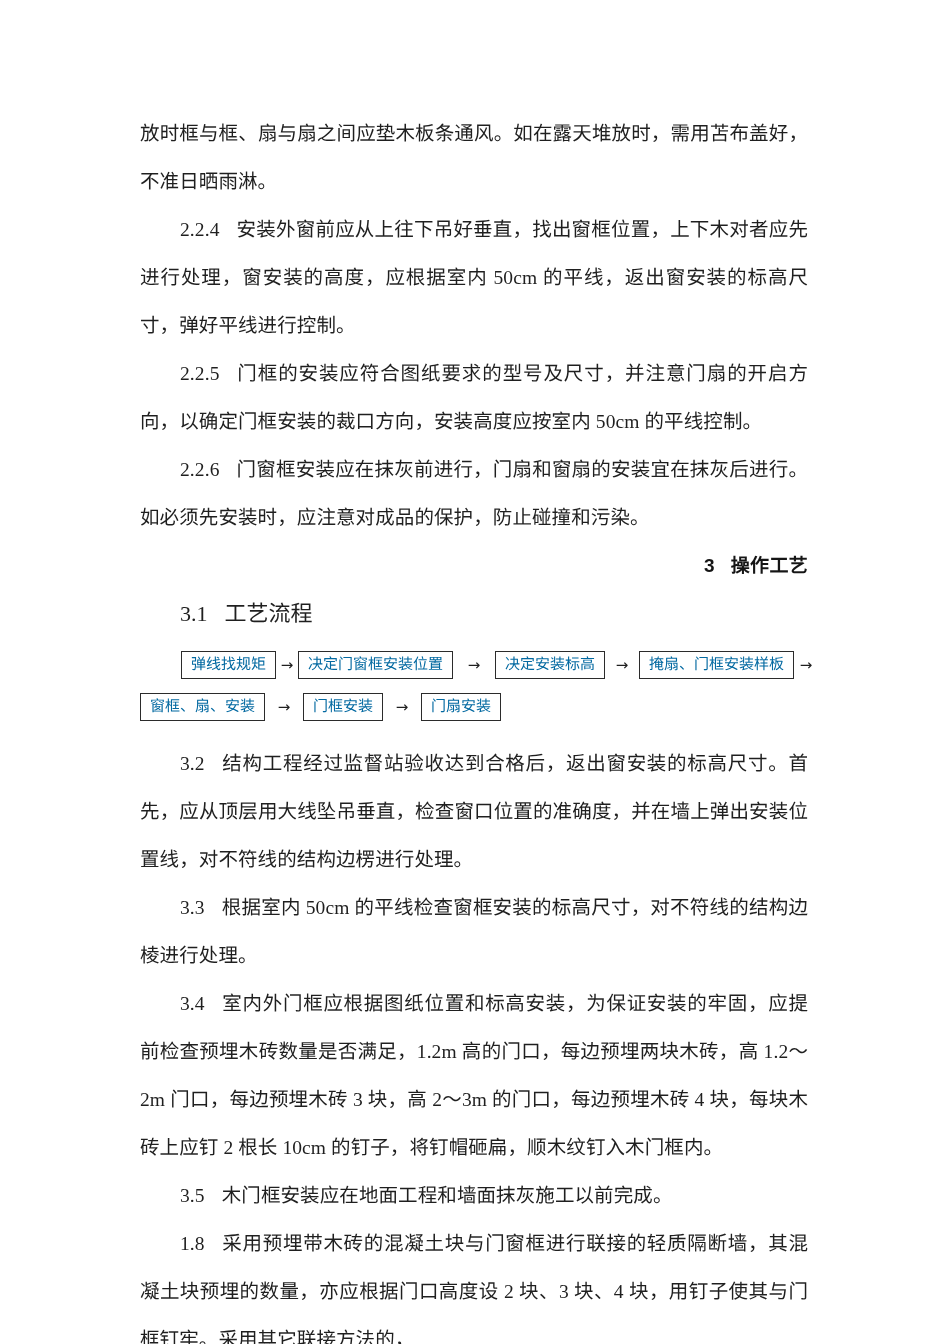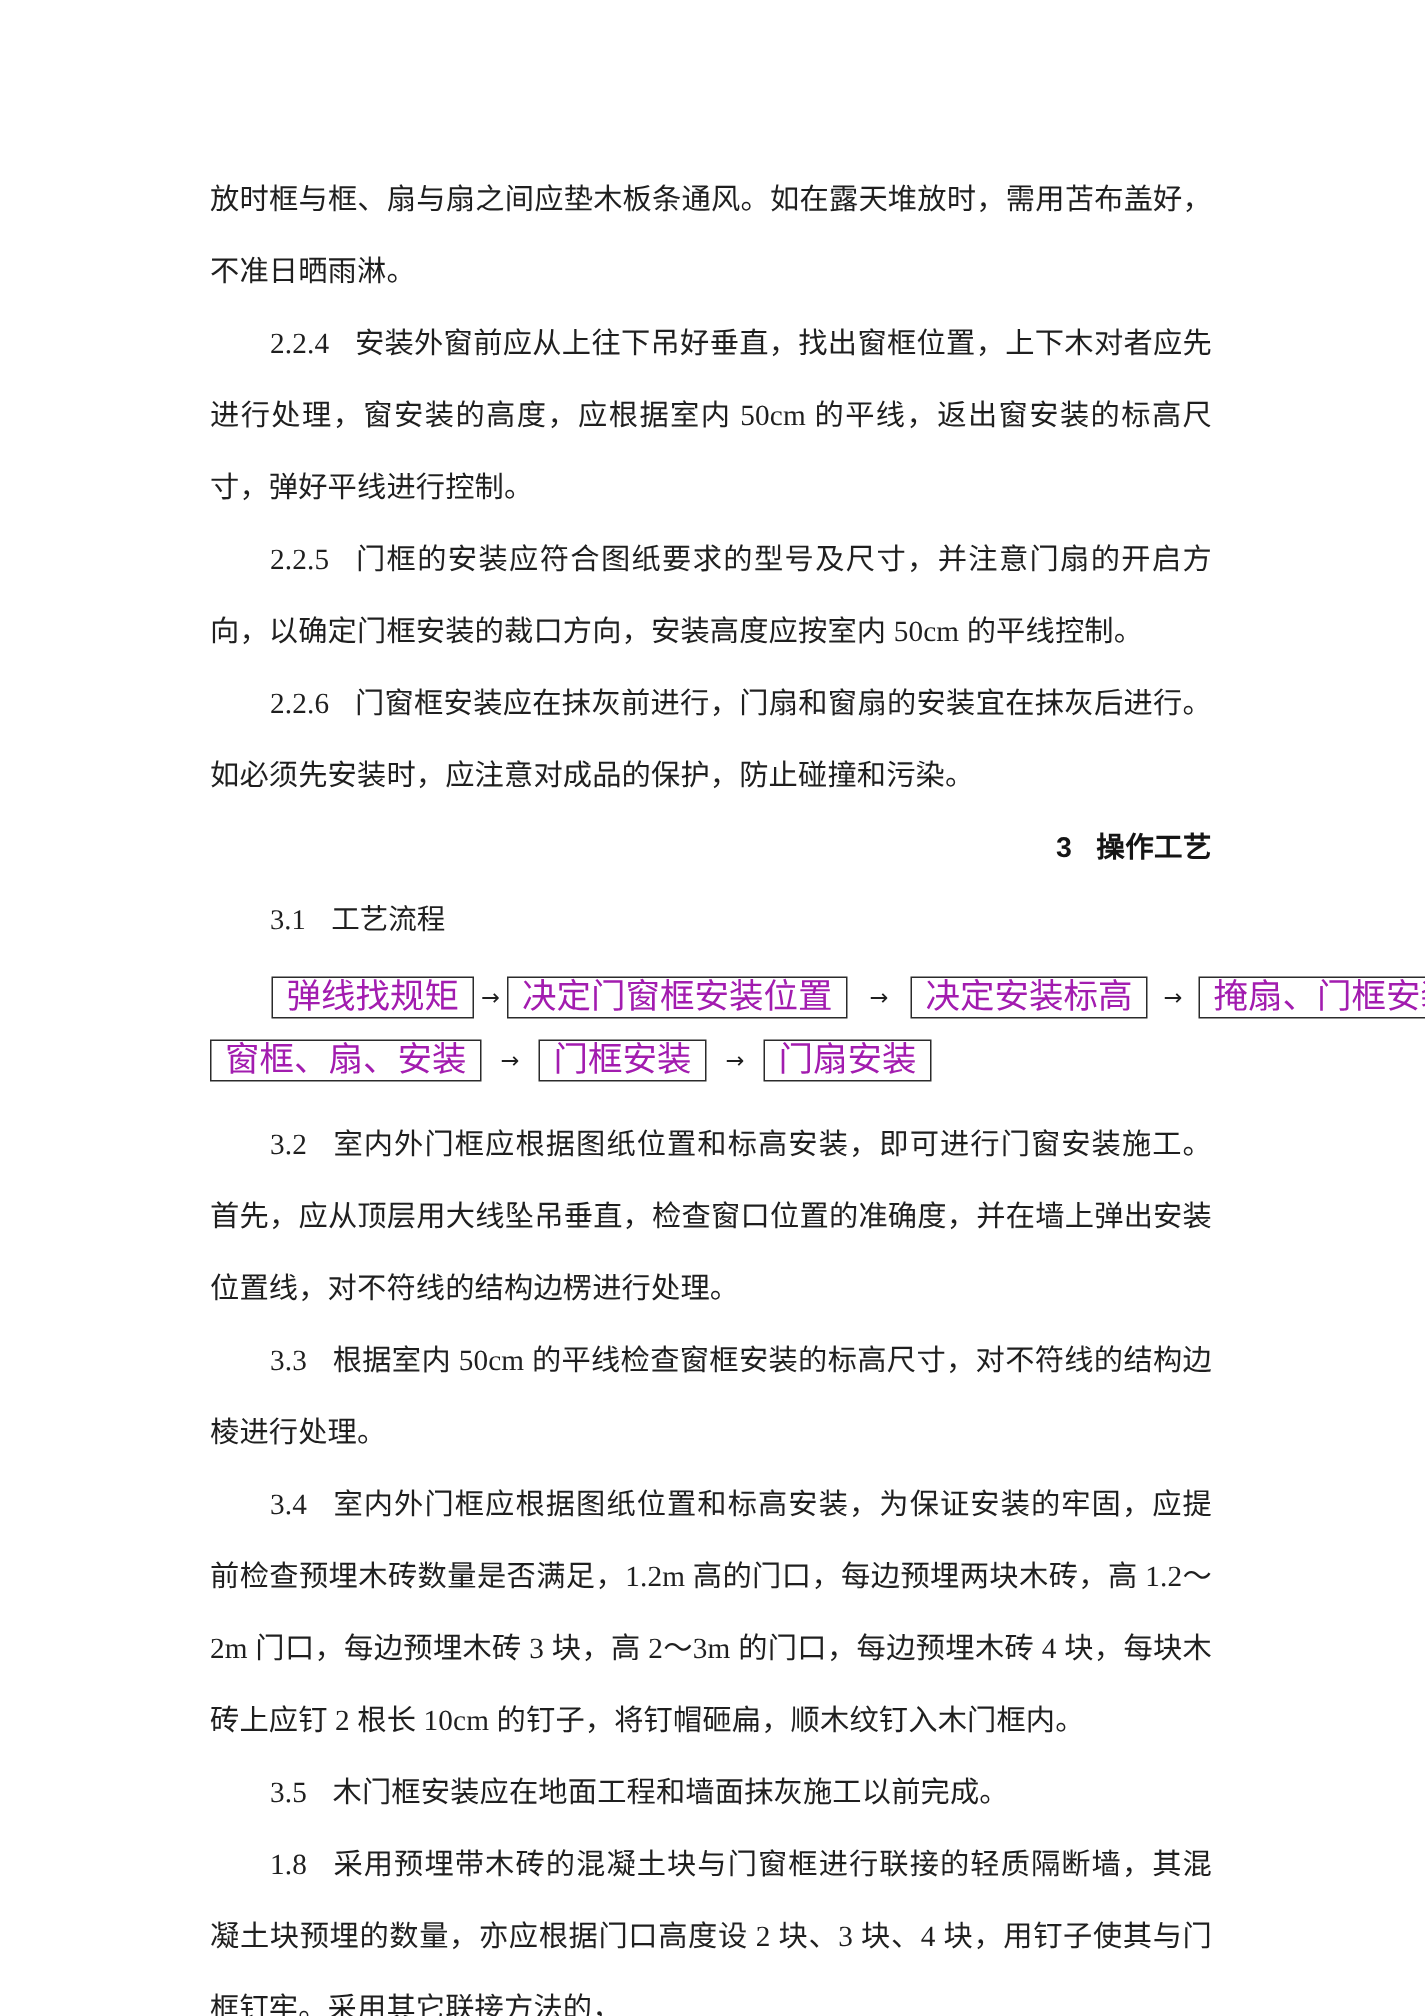--- a/index.html
+++ b/index.html
@@ -61,21 +61,21 @@
     margin: 0;
     color: #151515;
     letter-spacing: 0.3px;
     text-align: right;
   }
   .h-section .h-gap {
     display: inline-block;
     width: 16px;
   }
   .h-sub {
-    font-size: 19px;
+    font-size: 22px;
     line-height: 48px;
     margin: 0;
     text-indent: 40px;
     color: #1f1f1f;
   }
   .h-sub .h-gap {
     display: inline-block;
     width: 17px;
   }
 
@@ -94,24 +94,24 @@
   }
   .flow-row.row2 {
     padding-left: 0px;
   }
   .flow-box {
     border: 1.4px solid #2b2b2b;
     box-sizing: border-box;
     height: 28px;
     line-height: 25px;
     padding: 0 9px;
-    font-size: 23px;
+    font-size: 15px;
     white-space: nowrap;
     text-align: center;
-    color: #a21caf;
+    color: #0369a1;
     font-family: "Liberation Serif", "DejaVu Serif", serif;
     background: #ffffff;
   }
   .flow-arrow {
     font-size: 15px;
     line-height: 28px;
     color: #1f1f1f;
     text-align: center;
     font-family: "DejaVu Sans", sans-serif;
     flex: 0 0 auto;
@@ -163,21 +163,21 @@
         <div class="flow-arrow w-lg">→</div>
         <div class="flow-box">门框安装</div>
         <div class="flow-arrow w-lg">→</div>
         <div class="flow-box">门扇安装</div>
       </div>
 
     </div>
 
     <div class="spacer-sm"></div>
 
-    <p class="para indent"><span class="num">3.2</span><span class="num-gap"></span><span>室内外门框应根据图纸位置和标高安装，即可进行门窗安装施工。首先，应从顶层用</span><span>大线坠吊垂直，检查窗口位置的准确度，并在墙上弹出安装位置线，对不符线的结构边楞进</span><span>行处理。</span></p>
+    <p class="para indent"><span class="num">3.2</span><span class="num-gap"></span><span>结构工程经过监督站验收达到合格后，返出窗安装的标高尺寸。首先，应从顶层用</span><span>大线坠吊垂直，检查窗口位置的准确度，并在墙上弹出安装位置线，对不符线的结构边楞进</span><span>行处理。</span></p>
 
     <p class="para indent"><span class="num">3.3</span><span class="num-gap"></span><span>根据室内 50cm 的平线检查窗框安装的标高尺寸，对不符线的结构边棱进行处理。</span></p>
 
     <p class="para indent"><span class="num">3.4</span><span class="num-gap"></span><span>室内外门框应根据图纸位置和标高安装，为保证安装的牢固，应提前检查预埋木</span><span>砖数量是否满足，1.2m 高的门口，每边预埋两块木砖，高 1.2～2m 门口，每边预埋木砖 3 块，</span><span>高 2～3m 的门口，每边预埋木砖 4 块，每块木砖上应钉 2 根长 10cm 的钉子，将钉帽砸扁，顺</span><span>木纹钉入木门框内。</span></p>
 
     <p class="para indent"><span class="num">3.5</span><span class="num-gap"></span><span>木门框安装应在地面工程和墙面抹灰施工以前完成。</span></p>
 
     <p class="para indent"><span class="num">1.8</span><span class="num-gap"></span><span>采用预埋带木砖的混凝土块与门窗框进行联接的轻质隔断墙，其混凝土块预埋的</span><span>数量，亦应根据门口高度设 2 块、3 块、4 块，用钉子使其与门框钉牢。采用其它联接方法的，</span></p>
 
   </div>

